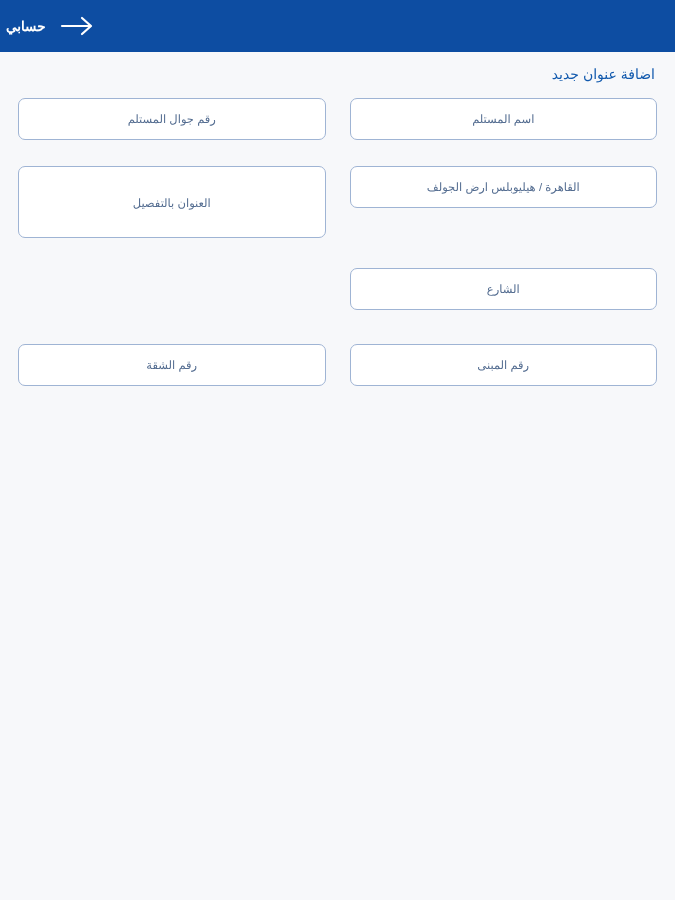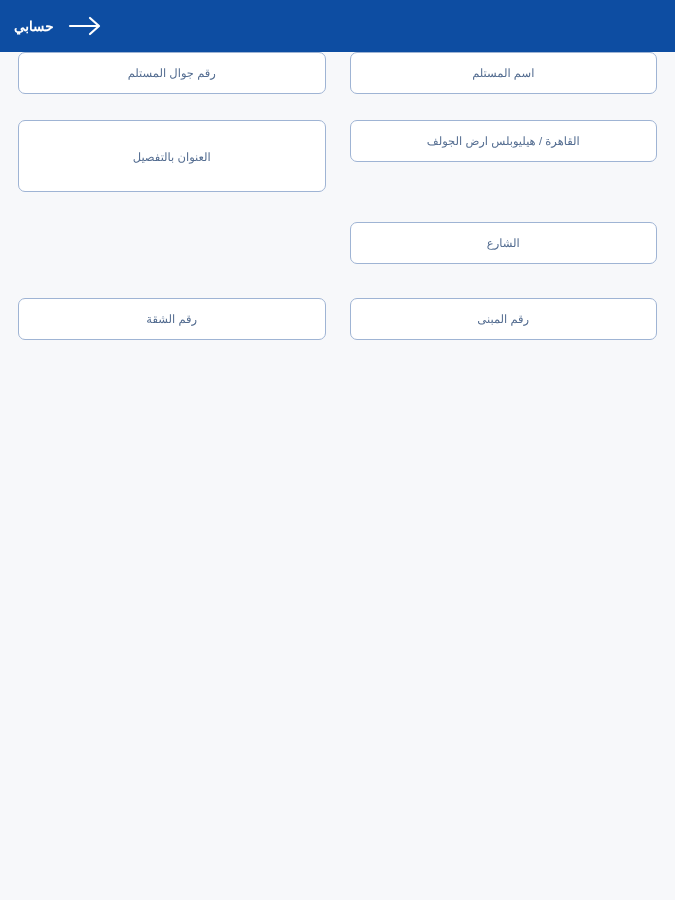--- a/index.html
+++ b/index.html
@@ -15,21 +15,21 @@
     overflow: hidden;
   }
 
   
   .header {
     height: 52px;
     background: #0d4da2;
     display: flex;
     align-items: center;
     justify-content: flex-start;
-    padding: 0 14px;
+    padding: 0 6px;
     box-sizing: border-box;
   }
   .header-inner {
     display: flex;
     align-items: center;
     gap: 14px;
     margin-right: auto;
     margin-left: 0;
     flex-direction: row;
   }
@@ -141,20 +141,21 @@
         <line x1="2" y1="11" x2="30" y2="11" stroke="#ffffff" stroke-width="2.2" stroke-linecap="round"></line>
         <polyline points="22,3 31,11 22,19" fill="none" stroke="#ffffff" stroke-width="2.2" stroke-linecap="round" stroke-linejoin="round"></polyline>
       </svg>
     </span>
     <span class="header-title">حسابي</span>
   </div>
 </div>
 
 <div class="page">
 
+  <div class="section-title">اضافة عنوان جديد</div>
 
   <div class="form-grid">
 
     <div class="row">
       <div class="cell">
         <input class="field" type="text" placeholder="اسم المستلم" style="">
       </div>
       <div class="cell">
         <input class="field" type="text" placeholder="رقم جوال المستلم" style="">
       </div>

